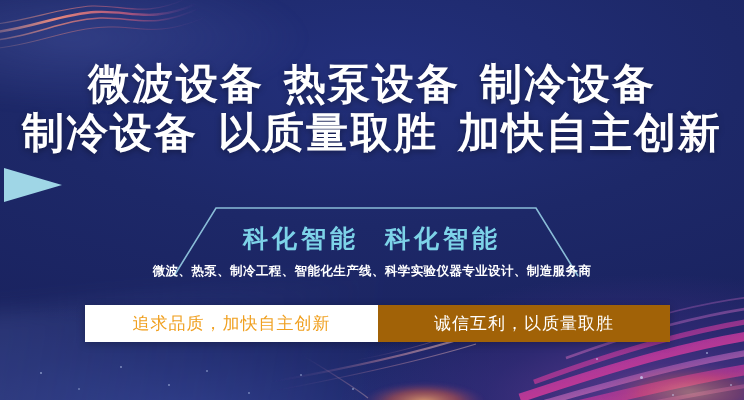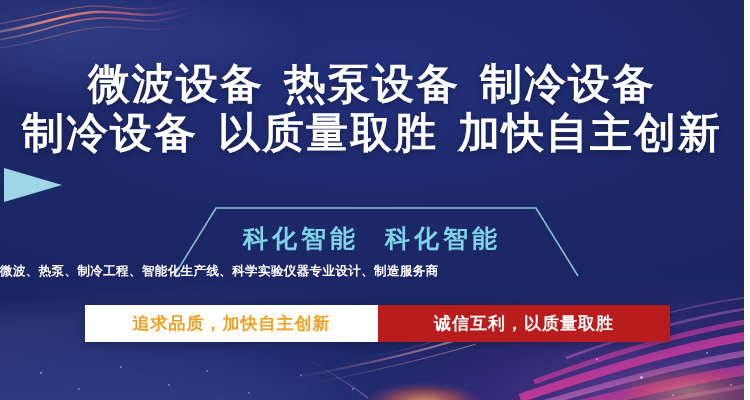--- a/index.html
+++ b/index.html
@@ -119,20 +119,21 @@
     font-weight: 700;
     letter-spacing: 4px;
     white-space: nowrap;
   }
   .slogan .sg-gap { display: inline-block; width: 26px; }
 
   .subline {
     position: absolute;
     left: 0; right: 0;
     top: 263px;
+    text-align: center;
     color: #ffffff;
     font-size: 12.5px;
     font-weight: 700;
     letter-spacing: .4px;
     white-space: nowrap;
   }
 
   
   .bars {
     position: absolute;
@@ -141,32 +142,32 @@
     width: 585px;
     height: 37px;
     display: flex;
     box-shadow: 0 2px 8px rgba(0,0,0,0.25);
   }
   .bar {
     display: flex;
     align-items: center;
     justify-content: center;
     font-size: 17px;
-    font-weight: 700;
+    font-weight: 400;
     letter-spacing: 1px;
     white-space: nowrap;
   }
   .bar-white {
     flex: 0 0 293px;
     background: #ffffff;
     color: #f0a020;
   }
   .bar-orange {
     flex: 1 1 auto;
-    background: #b91c1c;
+    background: #a16207;
     color: #ffffff;
   }
 </style>
 </head>
 <body>
 
 <div id="banner">
 
   <div class="bg-base"></div>
   <div class="bg-topglow"></div>

